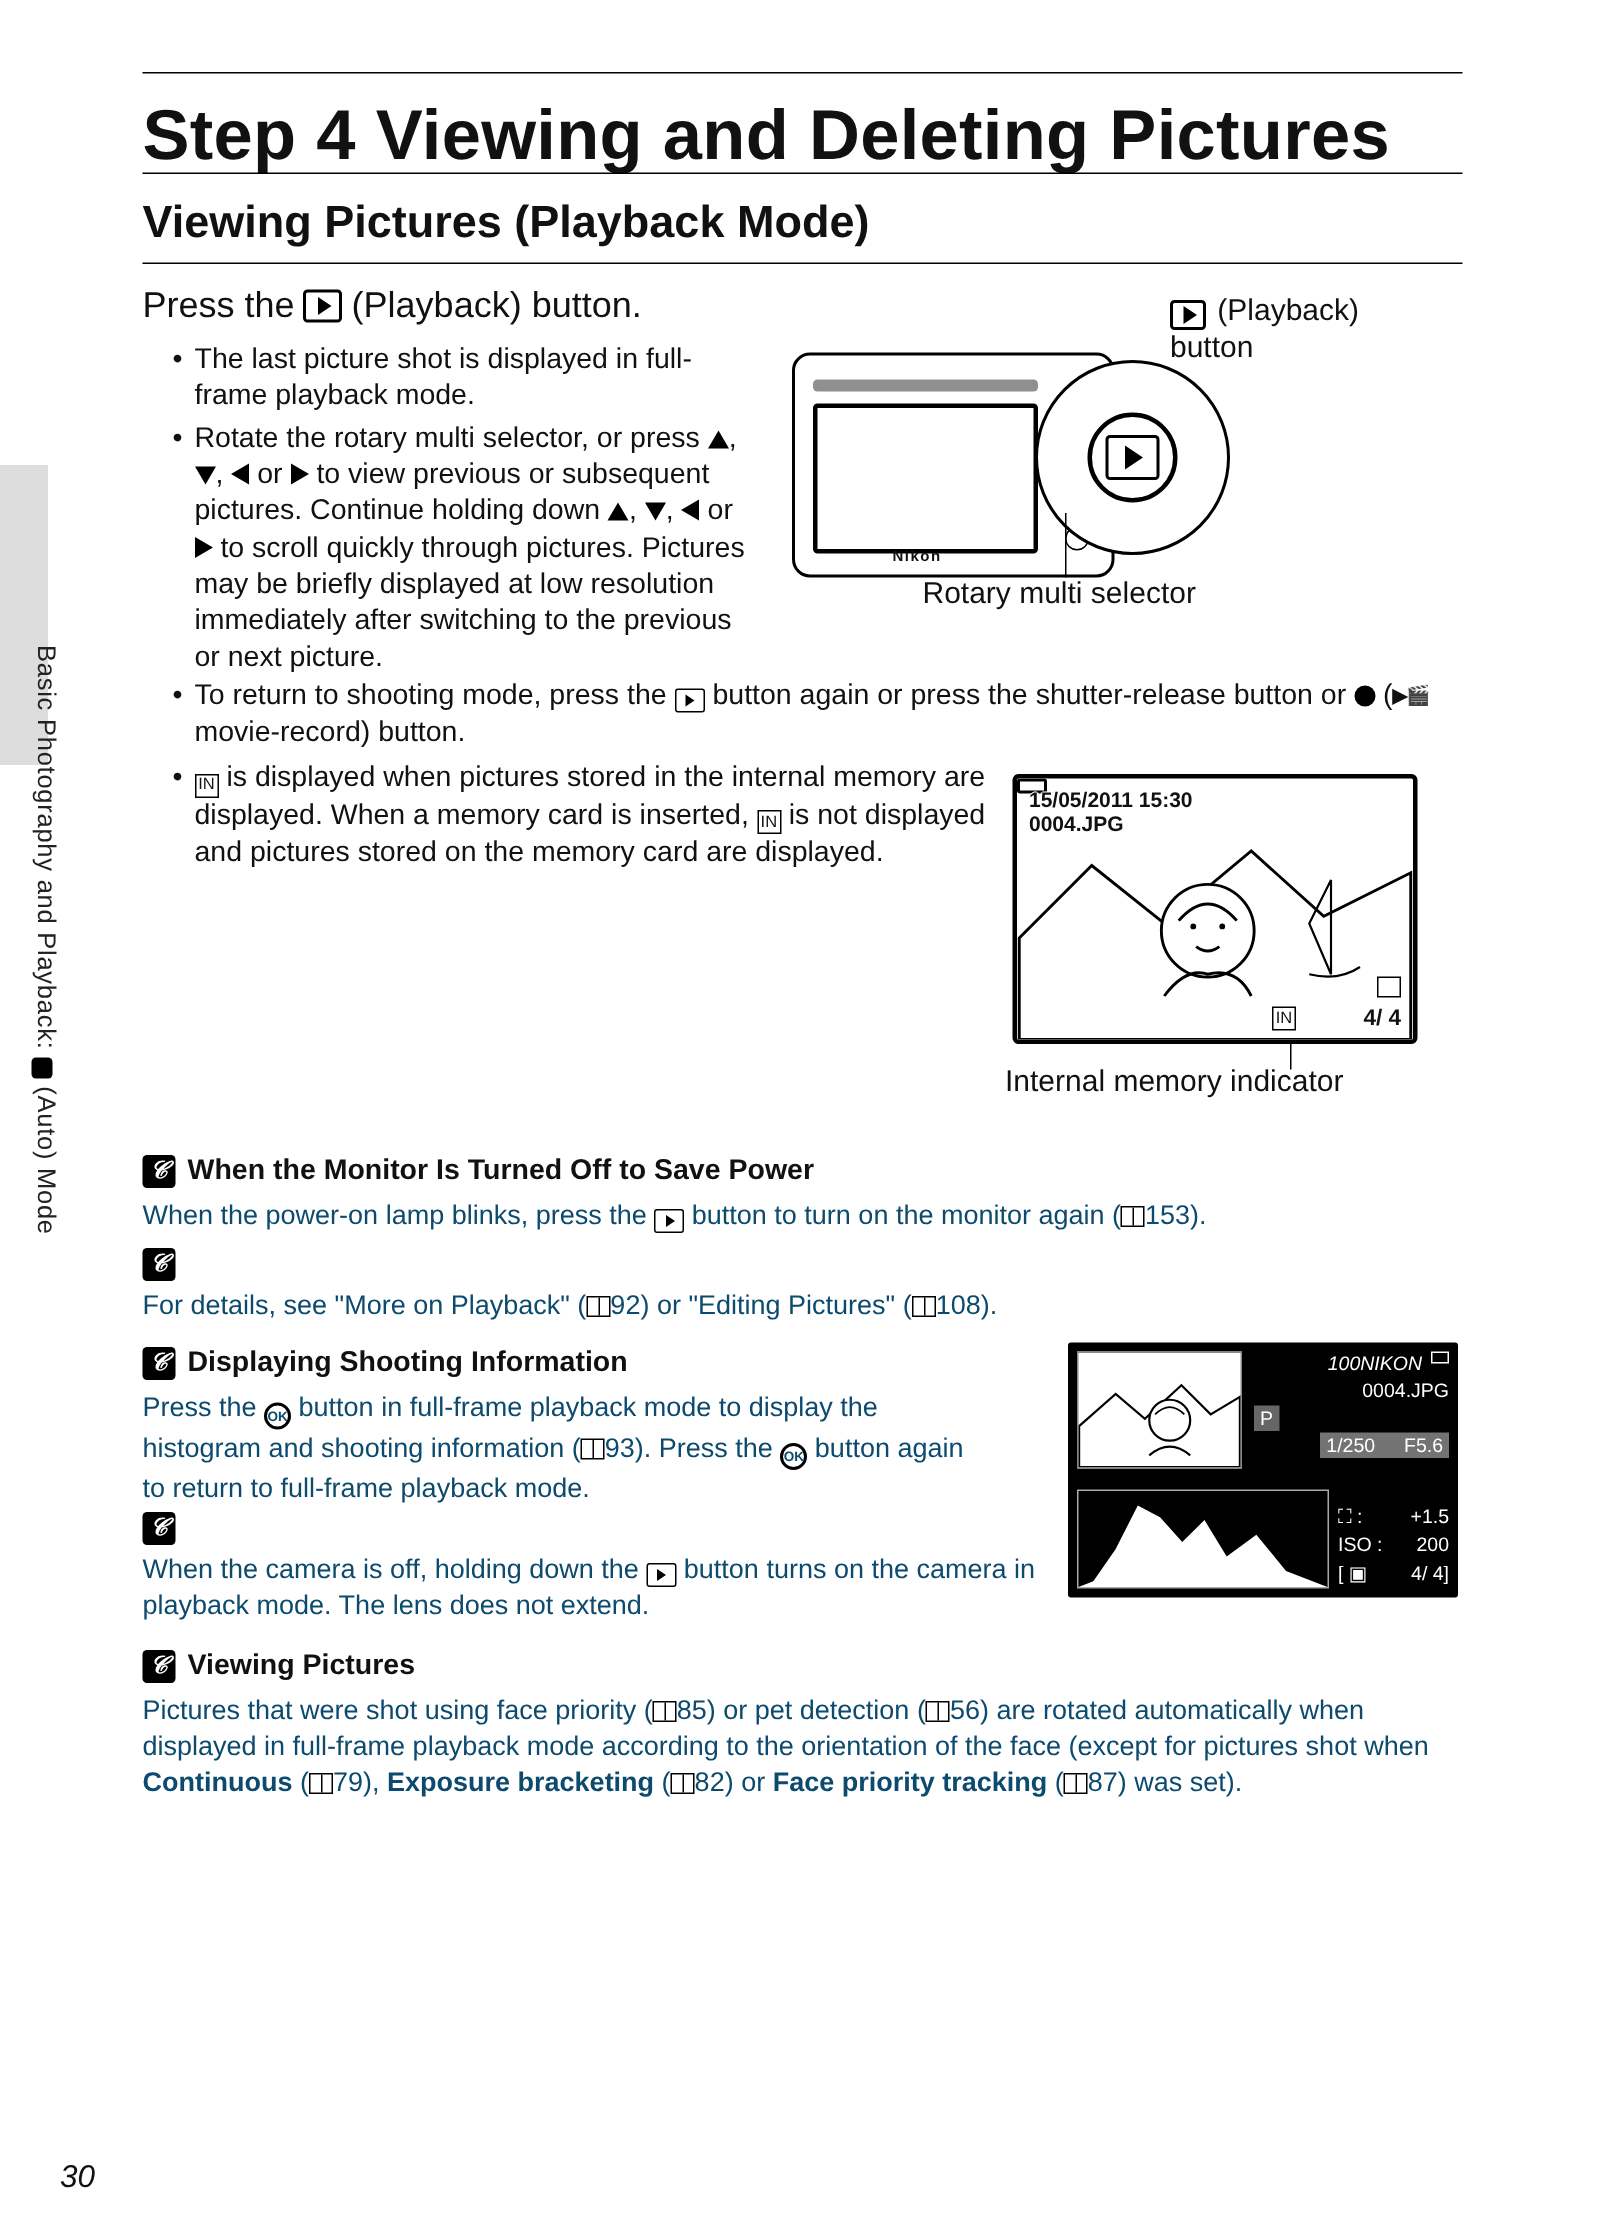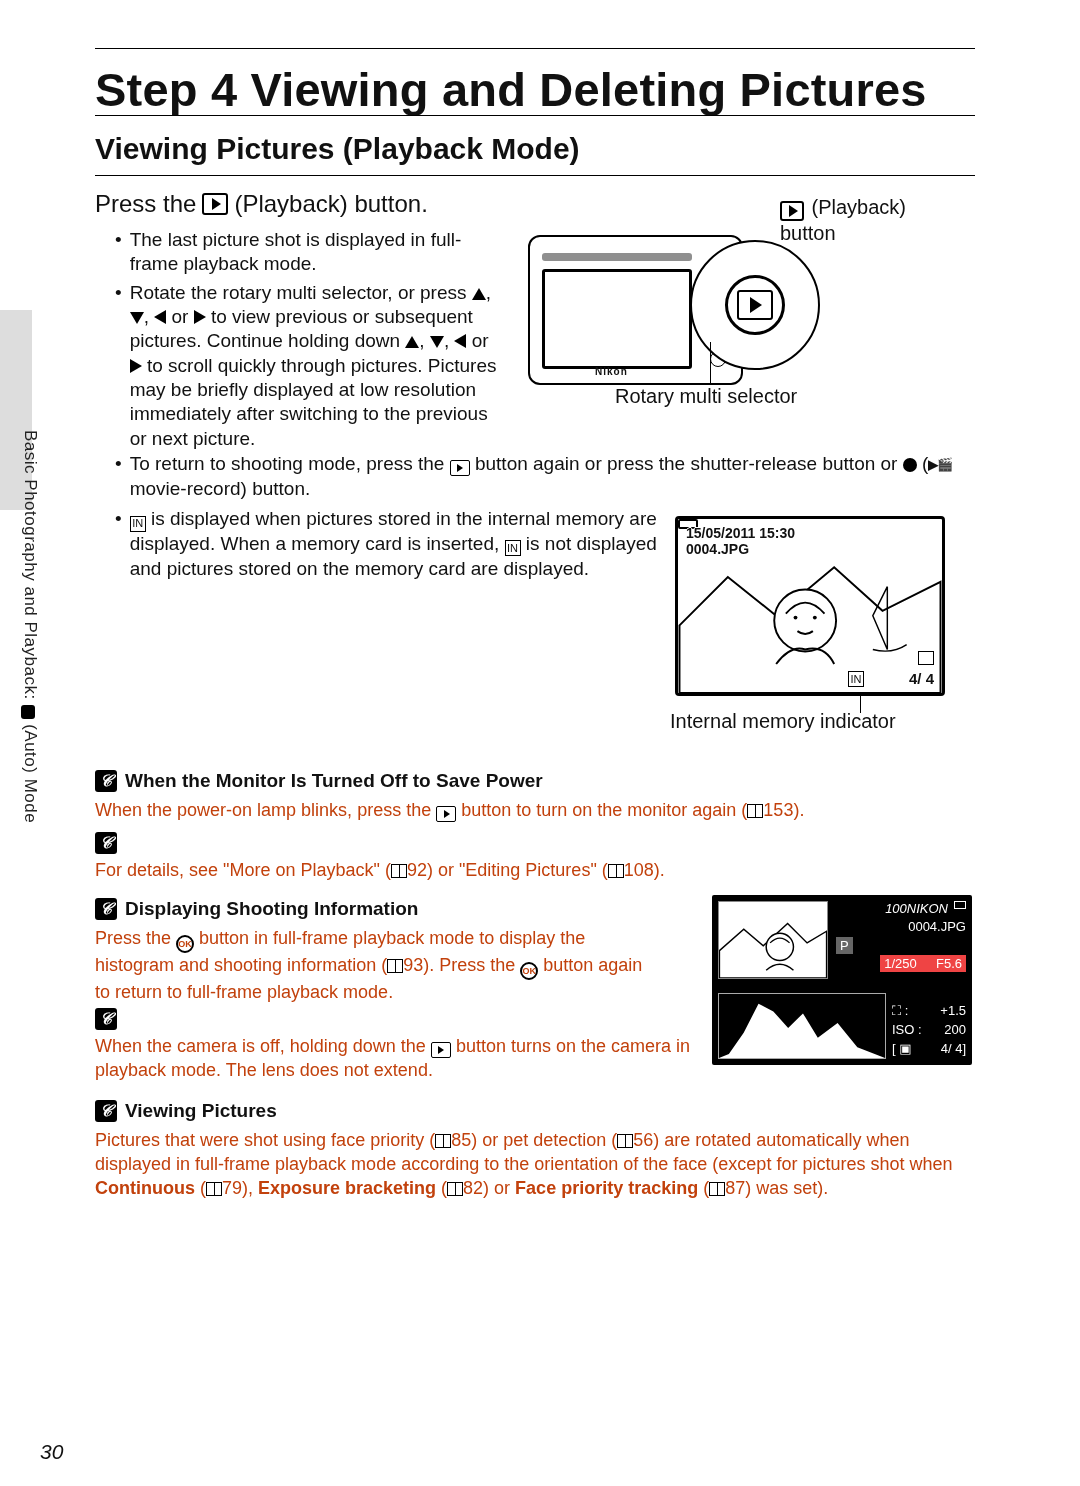--- a/index.html
+++ b/index.html
@@ -113,36 +113,36 @@
   .pbfig .scene svg{width:100%;height:100%;}
   .pbfig .small-icon{position:absolute;right:8px;bottom:28px;width:16px;height:14px;border:1.5px solid #000;}
   .pbfig .count{position:absolute;right:8px;bottom:6px;font-size:15px;font-weight:700;}
   .pbfig .in{position:absolute;right:78px;bottom:6px;}
   .mem-label{position:absolute;left:670px;top:710px;font-size:20px;}
   .mem-line{position:absolute;left:860px;top:695px;width:1px;height:18px;background:#000;}
 
   .note{position:absolute;left:95px;font-size:18px;line-height:1.35;}
   .note .title{font-weight:700;font-size:19px;display:flex;align-items:center;gap:8px;margin-bottom:4px;}
   .note .title .nicon{width:22px;height:22px;background:#000;color:#fff;display:flex;align-items:center;justify-content:center;font-style:italic;font-family:Georgia,serif;font-size:16px;border-radius:3px;}
-  .note .body{color:#c2410c;}
+  .note .body{color:#0c4a6e;}
   .n1{top:768px;width:870px;}
   .n2{top:832px;width:870px;}
   .n3{top:896px;width:560px;}
   .n4{top:1008px;width:610px;}
   .n5{top:1098px;width:880px;}
 
   
   .histfig{position:absolute;left:712px;top:895px;width:260px;height:170px;background:#000;color:#fff;font-family:Arial,sans-serif;font-size:13px;border-radius:2px;}
   .histfig .thumb{position:absolute;left:6px;top:6px;width:110px;height:78px;background:#fff;border:1px solid #888;}
   .histfig .thumb svg{width:100%;height:100%;}
   .histfig .row{position:absolute;right:6px;display:flex;gap:6px;white-space:nowrap;}
   .histfig .r1{top:6px;align-items:flex-start;font-style:italic;}
   .histfig .r2{top:24px;}
   .histfig .r3{top:42px;background:#666;padding:1px 4px;}
-  .histfig .r4{top:60px;background:#ef4444;padding:1px 4px;align-items:flex-end;}
+  .histfig .r4{top:60px;background:#737373;padding:1px 4px;align-items:flex-end;}
   .histfig .histo{position:absolute;left:6px;bottom:6px;width:168px;height:66px;border:1px solid #aaa;}
   .histfig .histo svg{width:100%;height:100%;}
   .histfig .side{position:absolute;right:6px;bottom:6px;width:74px;font-size:13px;line-height:1.45;text-align:left;}
   .histfig .side .srow{display:flex;justify-content:space-between;}
   .sd{display:inline-block;width:12px;height:8px;border:1px solid #fff;vertical-align:1px;}
 
   .pagenum{position:absolute;left:40px;bottom:22px;font-size:21px;font-style:italic;}
   .gray-tab{position:absolute;left:0;top:310px;width:32px;height:200px;background:#ddd;}
 </style>
 </head>

